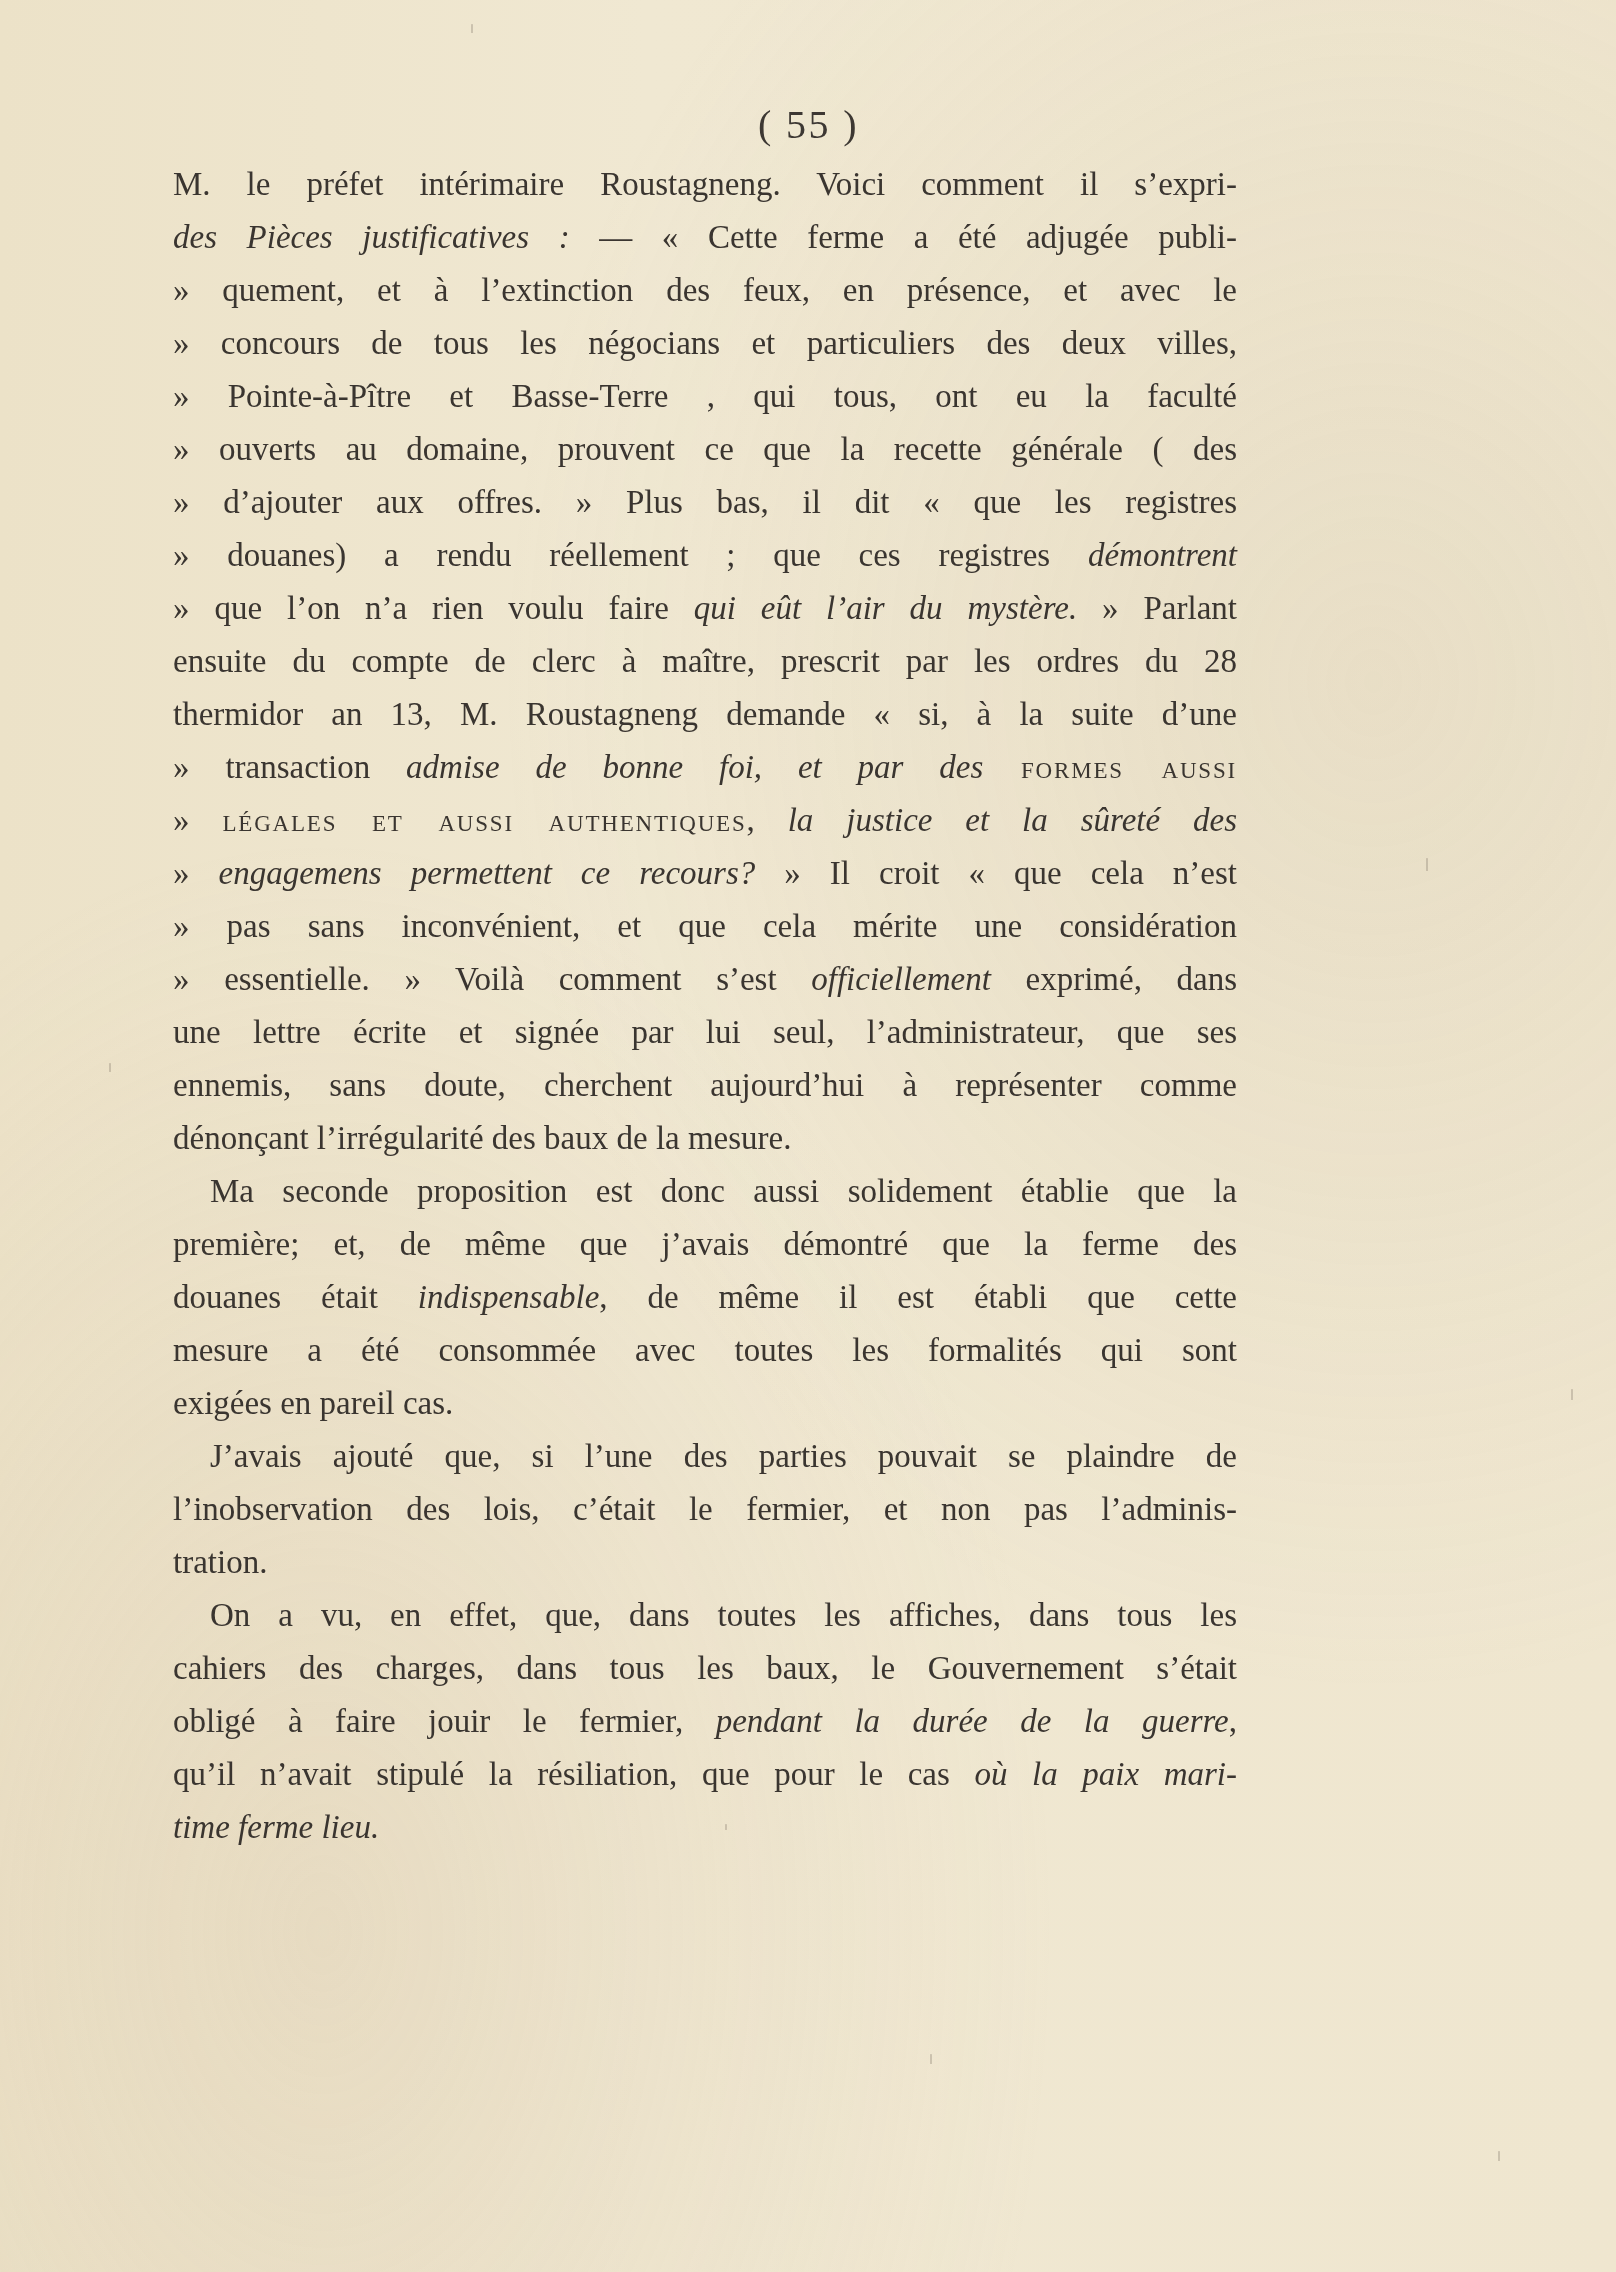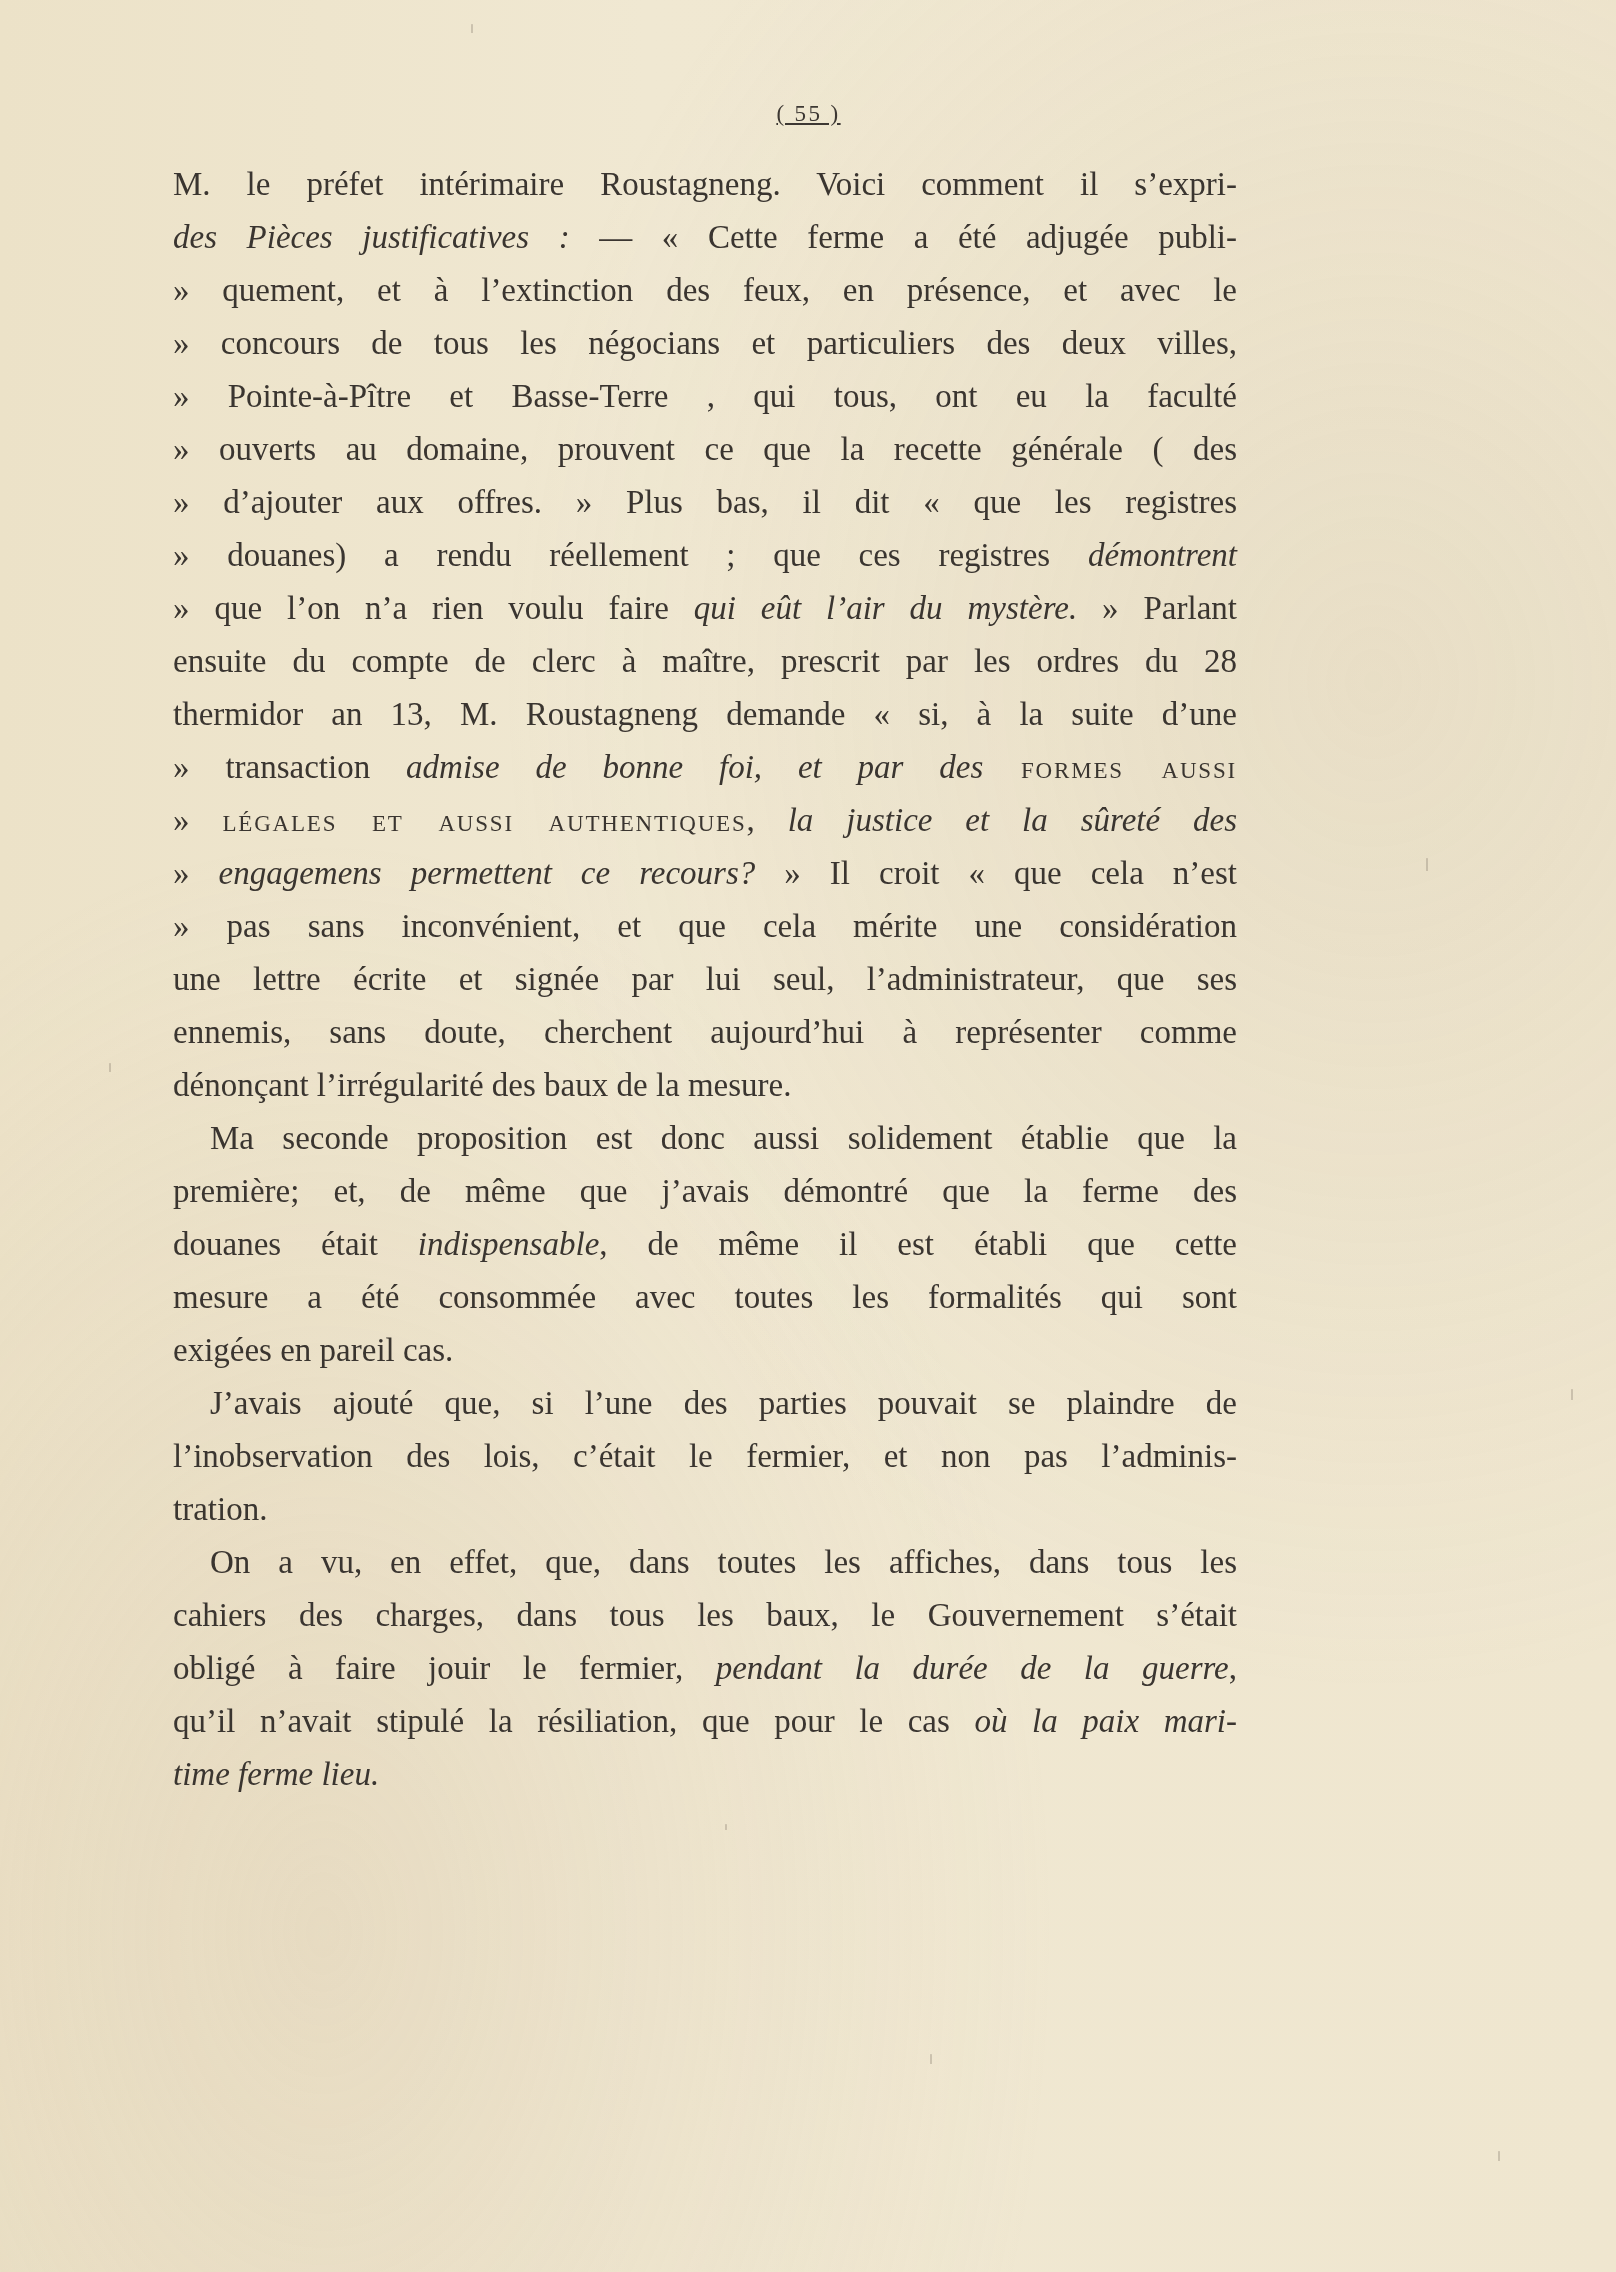--- a/index.html
+++ b/index.html
@@ -23,24 +23,23 @@
       position: absolute;
       left: 0; top: 0;
       width: 1617px; height: 2273px;
     }
     .page-number {
       position: absolute;
       top: 101px;
       left: 0;
       width: 100%;
       text-align: center;
-      font-size: 23px;
+      font-size: 40px;
       letter-spacing: 2.4px;
       color: #3d3833;
-      text-decoration: underline;
     }
     .text-block {
       position: absolute;
       left: 173px;
       top: 158px;
       width: 1064px;
     }
     .line {
       height: 53px;
       line-height: 53px;
@@ -80,20 +79,21 @@
       <div class="line"><span class="seg-roman">» ouverts au domaine, prouvent ce que la recette générale ( des</span></div>
       <div class="line"><span class="seg-roman">» d’ajouter aux offres. » Plus bas, il dit « que les registres</span></div>
       <div class="line"><span class="seg-roman">» douanes) a rendu réellement ; que ces registres </span><span class="seg-italic">démontrent</span></div>
       <div class="line"><span class="seg-roman">» que l’on n’a rien voulu faire </span><span class="seg-italic">qui eût l’air du mystère.</span><span class="seg-roman"> » Parlant</span></div>
       <div class="line"><span class="seg-roman">ensuite du compte de clerc à maître, prescrit par les ordres du 28</span></div>
       <div class="line"><span class="seg-roman">thermidor an 13, M. Roustagneng demande « si, à la suite d’une</span></div>
       <div class="line"><span class="seg-roman">» transaction </span><span class="seg-italic">admise de bonne foi, et par des</span><span class="seg-smallcaps"> formes aussi</span></div>
       <div class="line"><span class="seg-roman">» </span><span class="seg-smallcaps">légales et aussi authentiques</span><span class="seg-roman">, </span><span class="seg-italic">la justice et la sûreté des</span></div>
       <div class="line"><span class="seg-roman">» </span><span class="seg-italic">engagemens permettent ce recours?</span><span class="seg-roman"> » Il croit « que cela n’est</span></div>
       <div class="line"><span class="seg-roman">» pas sans inconvénient, et que cela mérite une considération</span></div>
+      <div class="line"><span class="seg-roman">» essentielle. » Voilà comment s’est </span><span class="seg-italic">officiellement</span><span class="seg-roman"> exprimé, dans</span></div>
       <div class="line"><span class="seg-roman">une lettre écrite et signée par lui seul, l’administrateur, que ses</span></div>
       <div class="line"><span class="seg-roman">ennemis, sans doute, cherchent aujourd’hui à représenter comme</span></div>
       <div class="line last"><span class="seg-roman">dénonçant l’irrégularité des baux de la mesure.</span></div>
       <div class="line indent"><span class="seg-roman">Ma seconde proposition est donc aussi solidement établie que la</span></div>
       <div class="line"><span class="seg-roman">première; et, de même que j’avais démontré que la ferme des</span></div>
       <div class="line"><span class="seg-roman">douanes était </span><span class="seg-italic">indispensable</span><span class="seg-roman">, de même il est établi que cette</span></div>
       <div class="line"><span class="seg-roman">mesure a été consommée avec toutes les formalités qui sont</span></div>
       <div class="line last"><span class="seg-roman">exigées en pareil cas.</span></div>
       <div class="line indent"><span class="seg-roman">J’avais ajouté que, si l’une des parties pouvait se plaindre de</span></div>
       <div class="line"><span class="seg-roman">l’inobservation des lois, c’était le fermier, et non pas l’adminis-</span></div>

